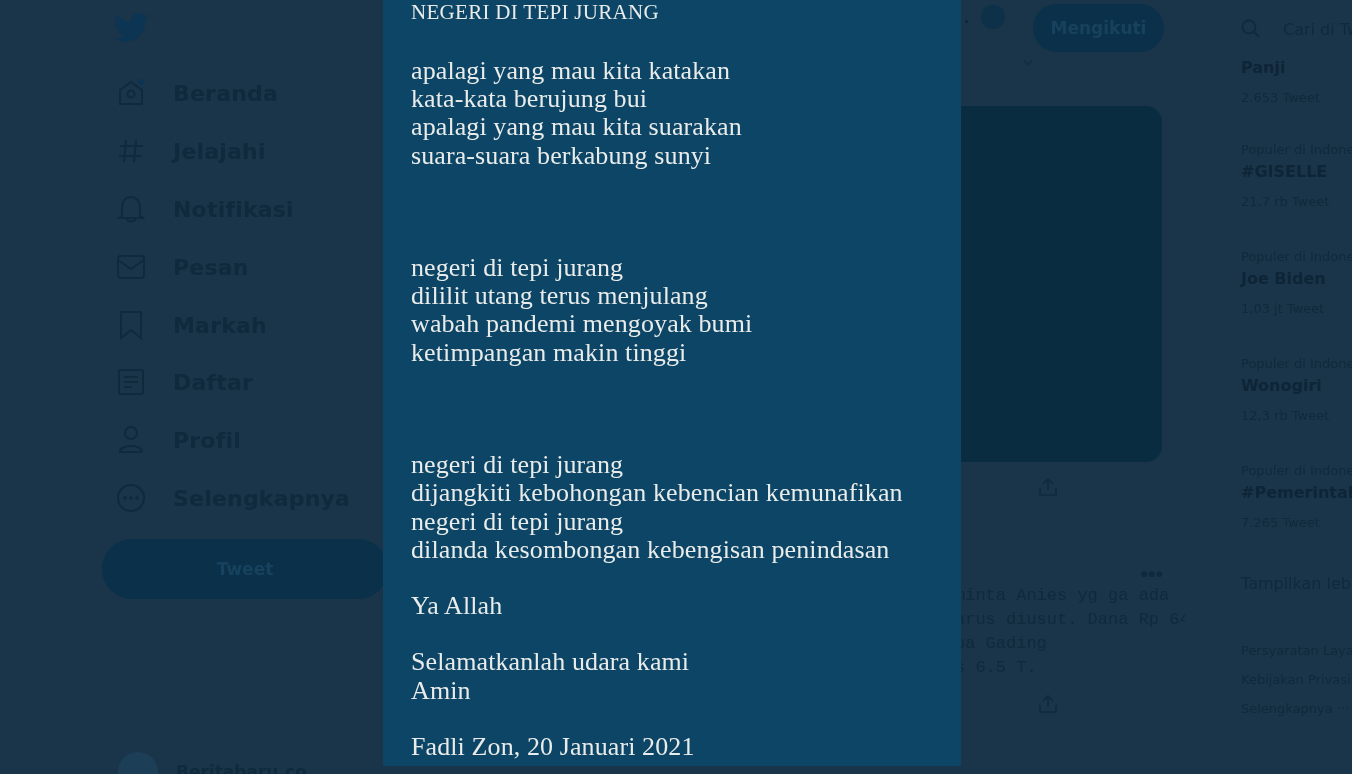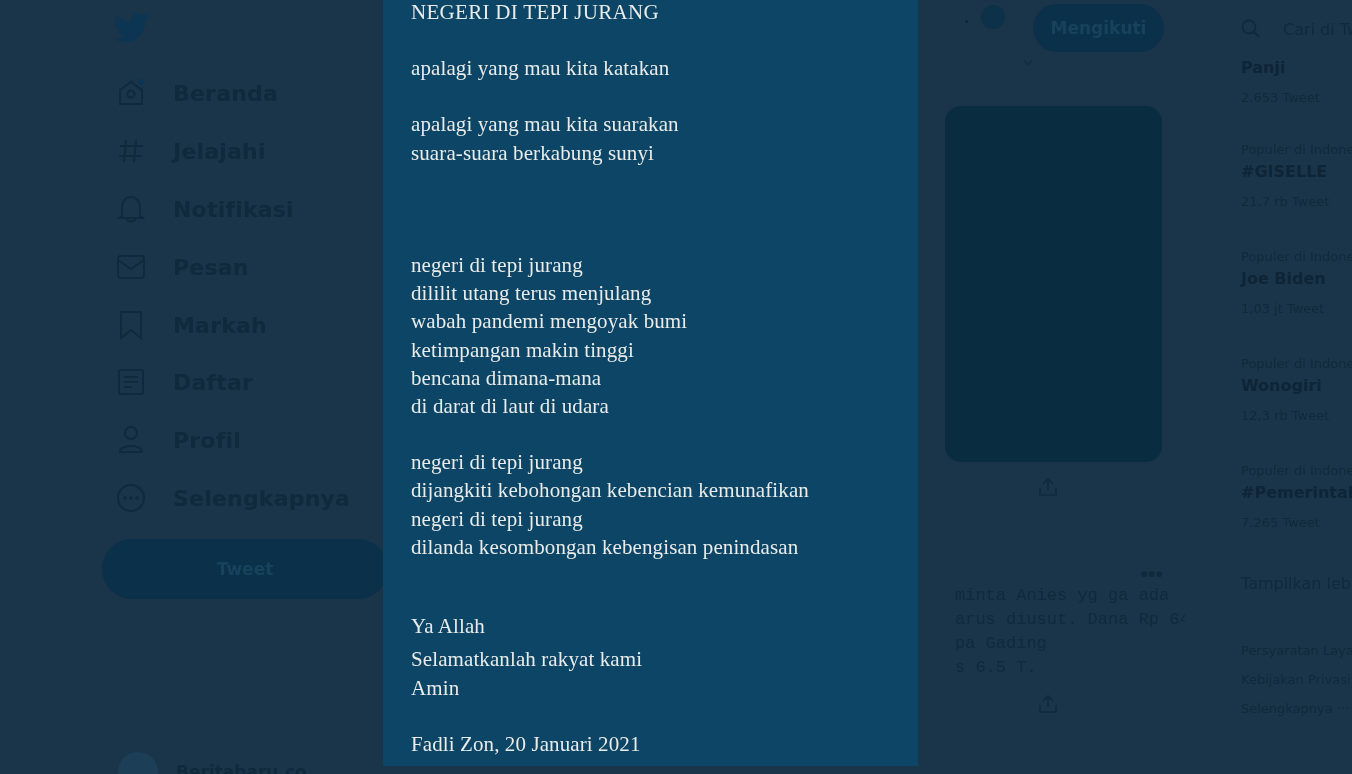--- a/index.html
+++ b/index.html
@@ -54,26 +54,26 @@
     .search .ph { margin-left: 22px; font-size: 16px; color: #0f2a3d; white-space: nowrap; }
     .trend { position: absolute; left: 16px; white-space: nowrap; }
     .trend .ctx { font-size: 13px; color: #102a3c; height: 20px; }
     .trend .ttl { font-size: 16px; font-weight: bold; color: #0d2536; height: 26px; }
     .trend .cnt { font-size: 13px; color: #102a3c; margin-top: 6px; }
     .show-more { position: absolute; left: 16px; top: 574px; font-size: 16px; color: #0f2a3d; white-space: nowrap; }
     .footer-link { position: absolute; left: 16px; font-size: 13px; color: #102a3c; white-space: nowrap; }
 
     
     .poem-image {
-      position: absolute; left: 383px; top: 0; width: 535px; height: 766px;
+      position: absolute; left: 383px; top: 0; width: 578px; height: 766px;
       background: #0c4565; overflow: hidden;
     }
     .poem-image .line {
       position: absolute; left: 28px; font-family: "Liberation Serif", "DejaVu Serif", serif;
-      font-size: 21px; color: #e9ecea; white-space: nowrap; letter-spacing: 0.1px;
+      font-size: 26px; color: #e9ecea; white-space: nowrap; letter-spacing: 0.1px;
     }
     .poem-image .title { font-size: 21px; letter-spacing: 0.3px; }
   </style>
 </head>
 <body>
 
 <nav class="sidebar">
   <div class="logo">
     <svg width="36" height="32" viewBox="0 0 24 20">
         <path d="M23.6 2.4c-.9.4-1.8.6-2.8.8 1-.6 1.8-1.5 2.1-2.7-.9.6-2 1-3.1 1.2C18.9.7 17.6.1 16.2.1c-2.7 0-4.8 2.2-4.8 4.8 0 .4 0 .8.1 1.1C7.5 5.8 3.9 3.9 1.5.9c-.4.7-.7 1.6-.7 2.4 0 1.7.9 3.2 2.2 4-.8 0-1.5-.2-2.2-.6v.1c0 2.3 1.7 4.3 3.9 4.7-.4.1-.8.2-1.3.2-.3 0-.6 0-.9-.1.6 1.9 2.4 3.3 4.5 3.4-1.7 1.3-3.7 2.1-6 2.1-.4 0-.8 0-1.2-.1 2.1 1.4 4.7 2.2 7.4 2.2 8.9 0 13.7-7.4 13.7-13.7v-.6c1-.7 1.8-1.5 2.5-2.5z" fill="#0c3553"></path>
@@ -224,33 +224,32 @@
   <div class="show-more">Tampilkan lebih banyak</div>
   <div class="footer-link" style="top:643px">Persyaratan Layanan</div>
   <div class="footer-link" style="top:672px">Kebijakan Privasi</div>
   <div class="footer-link" style="top:701px">Selengkapnya ···</div>
 </aside>
 
 <section class="poem-image">
   <div class="line title" style="top:0px">NEGERI DI TEPI JURANG</div>
 
   <div class="line" style="top:56px">apalagi yang mau kita katakan</div>
+  <div class="line" style="top:84px">kata-kata berujung bui</div>
   <div class="line" style="top:112px">apalagi yang mau kita suarakan</div>
   <div class="line" style="top:141px">suara-suara berkabung sunyi</div>
 
   <div class="line" style="top:253px">negeri di tepi jurang</div>
   <div class="line" style="top:281px">dililit utang terus menjulang</div>
   <div class="line" style="top:309px">wabah pandemi mengoyak bumi</div>
   <div class="line" style="top:338px">ketimpangan makin tinggi</div>
-  <div class="line" style="top:366px">bencana dimana-mana</div>
-  <div class="line" style="top:394px">di darat di laut di udara</div>
 
   <div class="line" style="top:450px">negeri di tepi jurang</div>
   <div class="line" style="top:478px">dijangkiti kebohongan kebencian kemunafikan</div>
   <div class="line" style="top:507px">negeri di tepi jurang</div>
   <div class="line" style="top:535px">dilanda kesombongan kebengisan penindasan</div>
 
-  <div class="line" style="top:614px">Ya Allah</div>
-  <div class="line" style="top:647px">Selamatkanlah rakyat kami</div>
+  <div class="line" style="top:591px">Ya Allah</div>
+  <div class="line" style="top:647px">Selamatkanlah udara kami</div>
   <div class="line" style="top:676px">Amin</div>
 
   <div class="line" style="top:732px">Fadli Zon, 20 Januari 2021</div>
 </section>
 
 </body></html>

